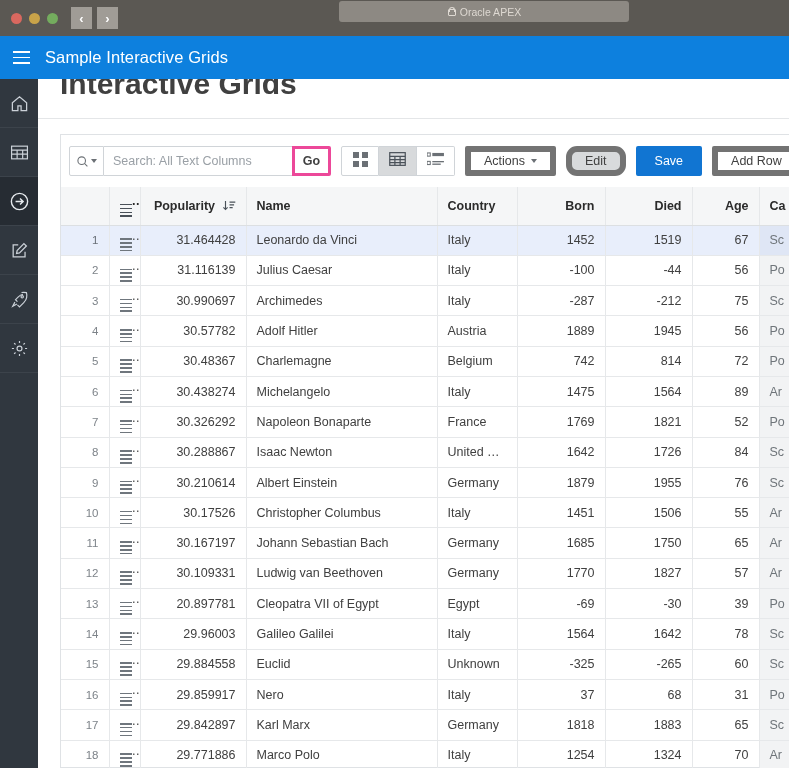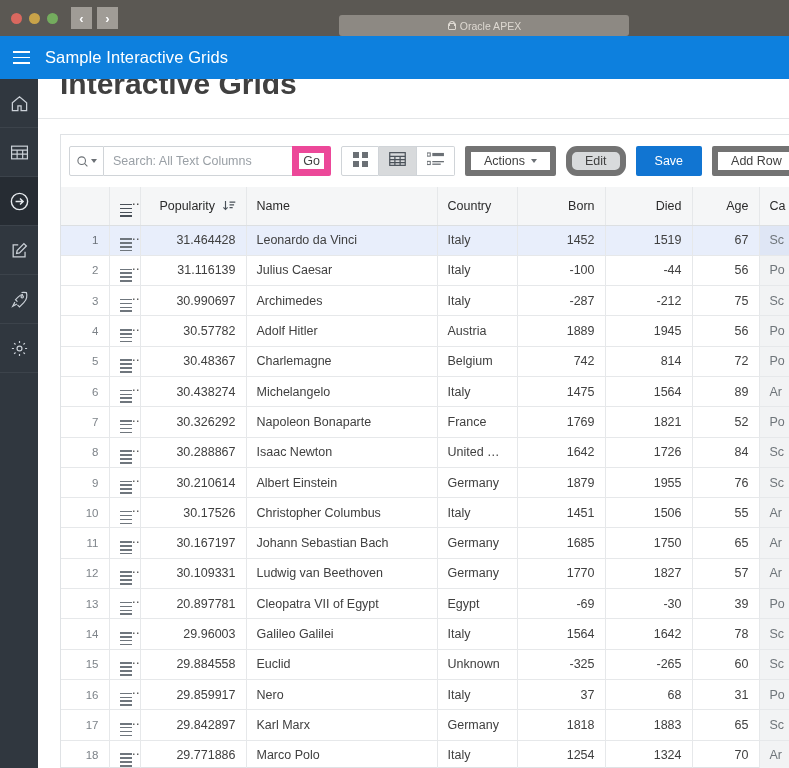--- a/index.html
+++ b/index.html
@@ -22,21 +22,21 @@
   .tl.red    { background: #d9685f; }
   .tl.yellow { background: #c9a349; }
   .tl.green  { background: #74ac5e; }
   .navbtns { display: flex; gap: 5px; margin-left: 13px; }
   .navbtn {
     width: 21px; height: 22px; background: #a09c96;
     display: flex; align-items: center; justify-content: center;
     color: #ffffff; font-size: 13px; font-weight: bold; line-height: 1;
   }
   #url-pill {
-    position: absolute; left: 339px; top: 15px;
+    position: absolute; left: 339px; top: 1px;
     width: 290px; height: 21px;
     background: #8d8983; border-radius: 3px;
     display: flex; align-items: center; justify-content: center;
     gap: 5px;
     color: #ded9d2; font-size: 10.5px;
   }
   .lock-ic { width: 8px; height: 9px; position: relative; display: inline-block; }
   .lock-ic::before {
     content: ""; position: absolute; left: 1px; bottom: 0;
     width: 6px; height: 5px; border: 1px solid #ded9d2; border-radius: 1px;
@@ -121,24 +121,24 @@
   }
   .caret { width: 0; height: 0; border-left: 3.5px solid transparent; border-right: 3.5px solid transparent; border-top: 4px solid #6b7075; }
   #search-input {
     width: 188px; border: 1px solid #d0d4d8; border-left: none; border-right: none;
     background: #ffffff; padding: 8px 9px;
     font-family: "Liberation Sans", sans-serif; font-size: 12.5px; color: #404040;
     outline: none;
   }
   #search-input::placeholder { color: #9aa0a6; }
   .go-btn {
-    width: 39px; border: 7px solid #ec4899; background: #ffffff;
+    width: 39px; border: 3px solid #ec4899; background: #ffffff;
     border-radius: 0 2px 2px 0;
     display: flex; align-items: center; justify-content: center;
-    font-size: 12.5px; color: #404040; cursor: pointer;
+    font-size: 12.5px; color: #404040; cursor: pointer; font-weight: bold;
   }
 
   .view-group { display: flex; height: 30px; }
   .view-btn {
     width: 38px; border: 1px solid #d0d4d8; background: #ffffff;
     display: flex; align-items: center; justify-content: center; cursor: pointer;
   }
   .view-btn + .view-btn { border-left: none; }
   .view-group .view-btn:first-child { border-radius: 2px 0 0 2px; }
   .view-group .view-btn:last-child  { border-radius: 0 2px 2px 0; }
@@ -165,21 +165,21 @@
   }
   table.ig th, table.ig td {
     border-right: 1px solid #e6e8ea;
     border-bottom: 1px solid #e6e8ea;
     height: 30.3px;
     padding: 0 10px;
     overflow: hidden; white-space: nowrap; text-overflow: ellipsis;
   }
   table.ig thead th {
     background: #f5f6f7;
-    font-weight: normal; font-size: 12.5px; color: #2b2b2b;
+    font-weight: bold; font-size: 12.5px; color: #2b2b2b;
     border-bottom: 1px solid #dcdfe2;
     height: 38px;
   }
   th.c-rownum, td.c-rownum { width: 48px; text-align: right; padding-right: 11px; color: #7d8389; font-size: 11.5px; }
   th.c-act,    td.c-act    { width: 31px; padding: 0; text-align: center; }
   th.c-pop,    td.c-pop    { width: 106px; text-align: right; }
   th.c-name,   td.c-name   { width: 191px; text-align: left; }
   th.c-country,td.c-country{ width: 80px; text-align: left; }
   th.c-born,   td.c-born   { width: 88px; text-align: right; }
   th.c-died,   td.c-died   { width: 87px; text-align: right; }

